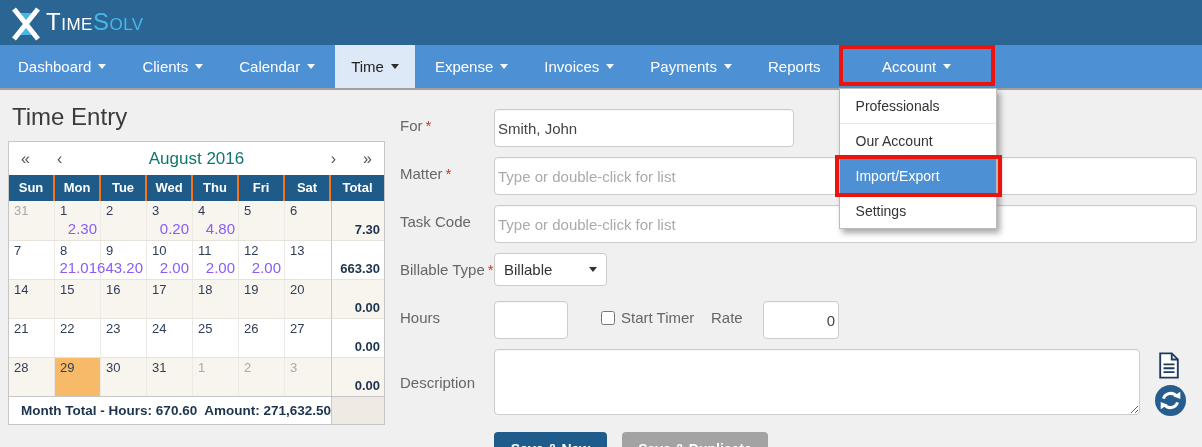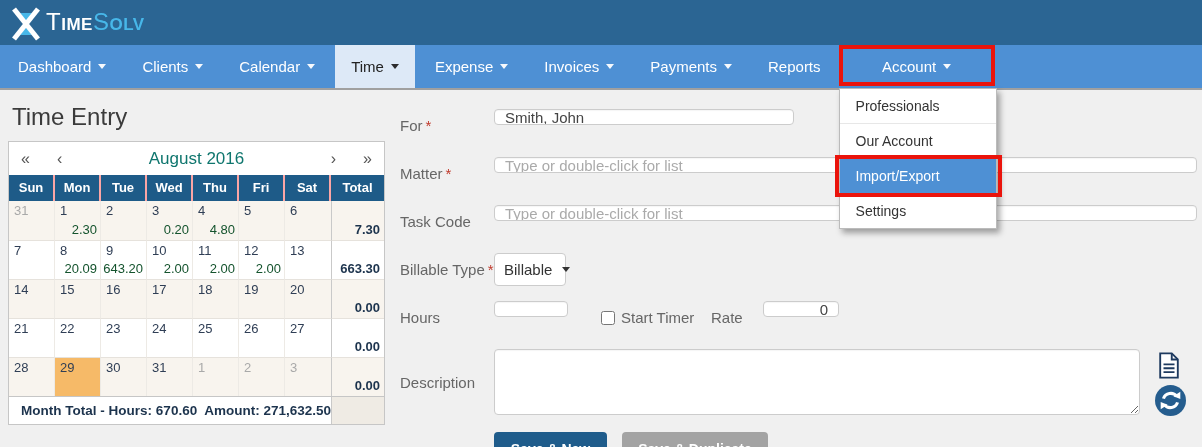--- a/index.html
+++ b/index.html
@@ -11,21 +11,21 @@
   *{margin:0;padding:0;box-sizing:border-box;}
   body{font-family:"Liberation Sans", sans-serif;}
   .page{position:relative;width:1202px;height:447px;overflow:hidden;background:#f0f0f0;}
 
   
   .topbar{position:absolute;left:0;top:0;width:1202px;height:45px;background:var(--header-bg);}
   .logo{position:absolute;left:10px;top:4px;display:flex;align-items:center;cursor:pointer;}
   .logo svg{display:block;margin-right:4px;}
   .brand{color:#fff;letter-spacing:.5px;line-height:36px;}
   .b-big{font-size:24px;font-weight:400;}
-  .b-small{font-size:17px;font-weight:700;}
+  .b-small{font-size:17px;font-weight:400;}
   .accent{color:var(--brand-accent);}
 
   
   .navbar{position:absolute;left:0;top:45px;width:1202px;height:45px;background:var(--nav-bg);
           border-bottom:2px solid #a0a0a0;display:flex;align-items:stretch;}
   .nav-item{display:flex;align-items:center;padding:0 16px;margin:0 2px;color:#fff;font-size:15px;
             cursor:pointer;white-space:nowrap;}
   .nav-item.active{background:var(--nav-active-bg);color:#222;}
   .caret{display:inline-block;width:0;height:0;margin-left:7px;border-left:4px solid transparent;
          border-right:4px solid transparent;border-top:5px solid currentColor;opacity:.95;}
@@ -43,43 +43,43 @@
   .page-title{position:absolute;left:12px;top:103px;font-size:24px;font-weight:400;color:#3b3b3b;}
 
   
   .calendar{position:absolute;left:8px;top:141px;width:377px;background:#fff;border:1px solid #c6c6c6;}
   .cal-head{position:relative;height:33px;line-height:33px;}
   .cal-arrow{position:absolute;top:0;color:#555;font-size:16px;cursor:pointer;}
   .a1{left:12px;} .a2{left:48px;} .a3{right:48px;} .a4{right:12px;}
   .cal-title{display:block;text-align:center;font-size:17px;color:#0f766e;}
   .cal-dhrow{display:flex;height:26px;}
   .cal-dh{width:46px;background:var(--day-header-bg);color:#fff;font-size:13px;font-weight:700;
-          text-align:center;line-height:26px;border-right:2px solid #fca5a5;}
+          text-align:center;line-height:26px;border-right:2px solid #f97316;}
   .cal-dh.total{width:53px;border-right:none;}
   .cal-week{display:flex;height:39px;}
   .cal-week + .cal-week .cal-day,.cal-week + .cal-week .cal-total{border-top:1px solid #e6e2dc;}
   .cal-day{position:relative;width:46px;border-right:1px solid #edeae5;cursor:pointer;}
   .cal-day:nth-child(7){border-right:none;}
   .week-beige .cal-day,.week-beige .cal-total{background:var(--row-beige);}
   .cal-day.selected{background:var(--selected-day-bg);text-align:right;}
   .day-num{position:absolute;left:5px;top:2px;font-size:13px;color:#2f3e55;}
   .cal-day.muted .day-num{color:#a9a9a9;}
-  .day-hours{position:absolute;right:3px;bottom:3px;font-size:13px;color:#14532d;}
+  .day-hours{position:absolute;right:3px;bottom:3px;font-size:15px;color:#8b5cf6;}
   .cal-total{width:53px;display:flex;align-items:flex-end;justify-content:flex-end;
              padding:0 4px 3px 0;border-left:1px solid #c9c9c9;font-size:13px;font-weight:700;color:var(--navy);}
   .cal-footer{display:flex;height:28px;border-top:1px solid #c6c6c6;}
   .cal-footer-main{width:322px;line-height:27px;text-align:right;font-size:13.5px;font-weight:700;
                    color:var(--navy);background:#fff;}
   .cal-footer-total{width:53px;border-left:1px solid #c9c9c9;background:#efebe4;}
 
   
   .flabel{position:absolute;font-size:15px;color:#666;}
   .req{color:#c0392b;margin-left:3px;}
   .finput,.ftextarea{position:absolute;border:1px solid #ccc;border-radius:4px;background:#fff;
-        font-family:"Liberation Sans", sans-serif;font-size:15px;color:#444;padding:0 10px;height:16px;
+        font-family:"Liberation Sans", sans-serif;font-size:15px;color:#444;padding:0 3px;height:38px;
         box-shadow:inset 0 1px 1px rgba(0,0,0,.04);}
   .finput::placeholder{color:#aaa;}
   .ftextarea{padding:6px 10px;resize:both;}
   .fselect{position:absolute;display:flex;align-items:center;justify-content:space-between;
            border:1px solid #ccc;border-radius:4px;background:#fff;height:33px;padding:0 9px 0 10px;
            font-size:15px;color:#333;cursor:pointer;}
   .caret-dark{width:0;height:0;border-left:4px solid transparent;border-right:4px solid transparent;
               border-top:5px solid #333;margin-left:10px;}
   .fcheckbox{position:absolute;width:14px;height:14px;accent-color:#ccc;}
   .right-align{text-align:right;}
@@ -200,21 +200,21 @@
             <span class="day-num">6</span>
           </div>
           <div class="cal-total">7.30</div>
         </div>
         <div class="cal-week">
           <div class="cal-day">
             <span class="day-num">7</span>
           </div>
           <div class="cal-day">
             <span class="day-num">8</span>
-            <span class="day-hours">20.09</span>
+            <span class="day-hours">21.01</span>
           </div>
           <div class="cal-day">
             <span class="day-num">9</span>
             <span class="day-hours">643.20</span>
           </div>
           <div class="cal-day">
             <span class="day-num">10</span>
             <span class="day-hours">2.00</span>
           </div>
           <div class="cal-day">
@@ -319,21 +319,21 @@
   <span class="flabel" style="left:400px;top:213px;">Task Code</span>
   <span class="flabel" style="left:400px;top:261px;"><span>Billable Type</span><span class="req">*</span></span>
   <span class="flabel" style="left:400px;top:309px;">Hours</span>
   <span class="flabel" style="left:621px;top:309px;">Start Timer</span>
   <span class="flabel" style="left:711px;top:309px;">Rate</span>
   <span class="flabel" style="left:400px;top:374px;">Description</span>
 
   <input class="finput" style="left: 494px; top: 109px; width: 300px;" value="Smith, John">
   <input class="finput" style="left: 494px; top: 157px; width: 703px;" placeholder="Type or double-click for list">
   <input class="finput" style="left: 494px; top: 205px; width: 703px;" placeholder="Type or double-click for list">
-  <div class="fselect" style="left:494px;top:253px;width:72px;padding-left:9px;">
+  <div class="fselect" style="left:494px;top:253px;width:113px;padding-left:9px;">
       <span>Billable</span>
       <i class="caret-dark"></i>
     </div>
   <input class="finput" style="left: 494px; top: 301px; width: 74px;">
   <input type="checkbox" class="fcheckbox" style="left: 601px; top: 311px;">
   <input class="finput right-align" style="left: 763px; top: 301px; width: 76px;" value="0">
   <textarea class="ftextarea" style="left: 494px; top: 349px; width: 646px; height: 66px;"></textarea>
 
   <svg class="side-icon" style="left:1158px;top:352px;" width="22" height="27" viewBox="0 0 20 24">
     <path d="M2 1 H12.5 L18 6.5 V23 H2 Z" fill="#fff" stroke="#1e3a5f" stroke-width="1.7"></path>

